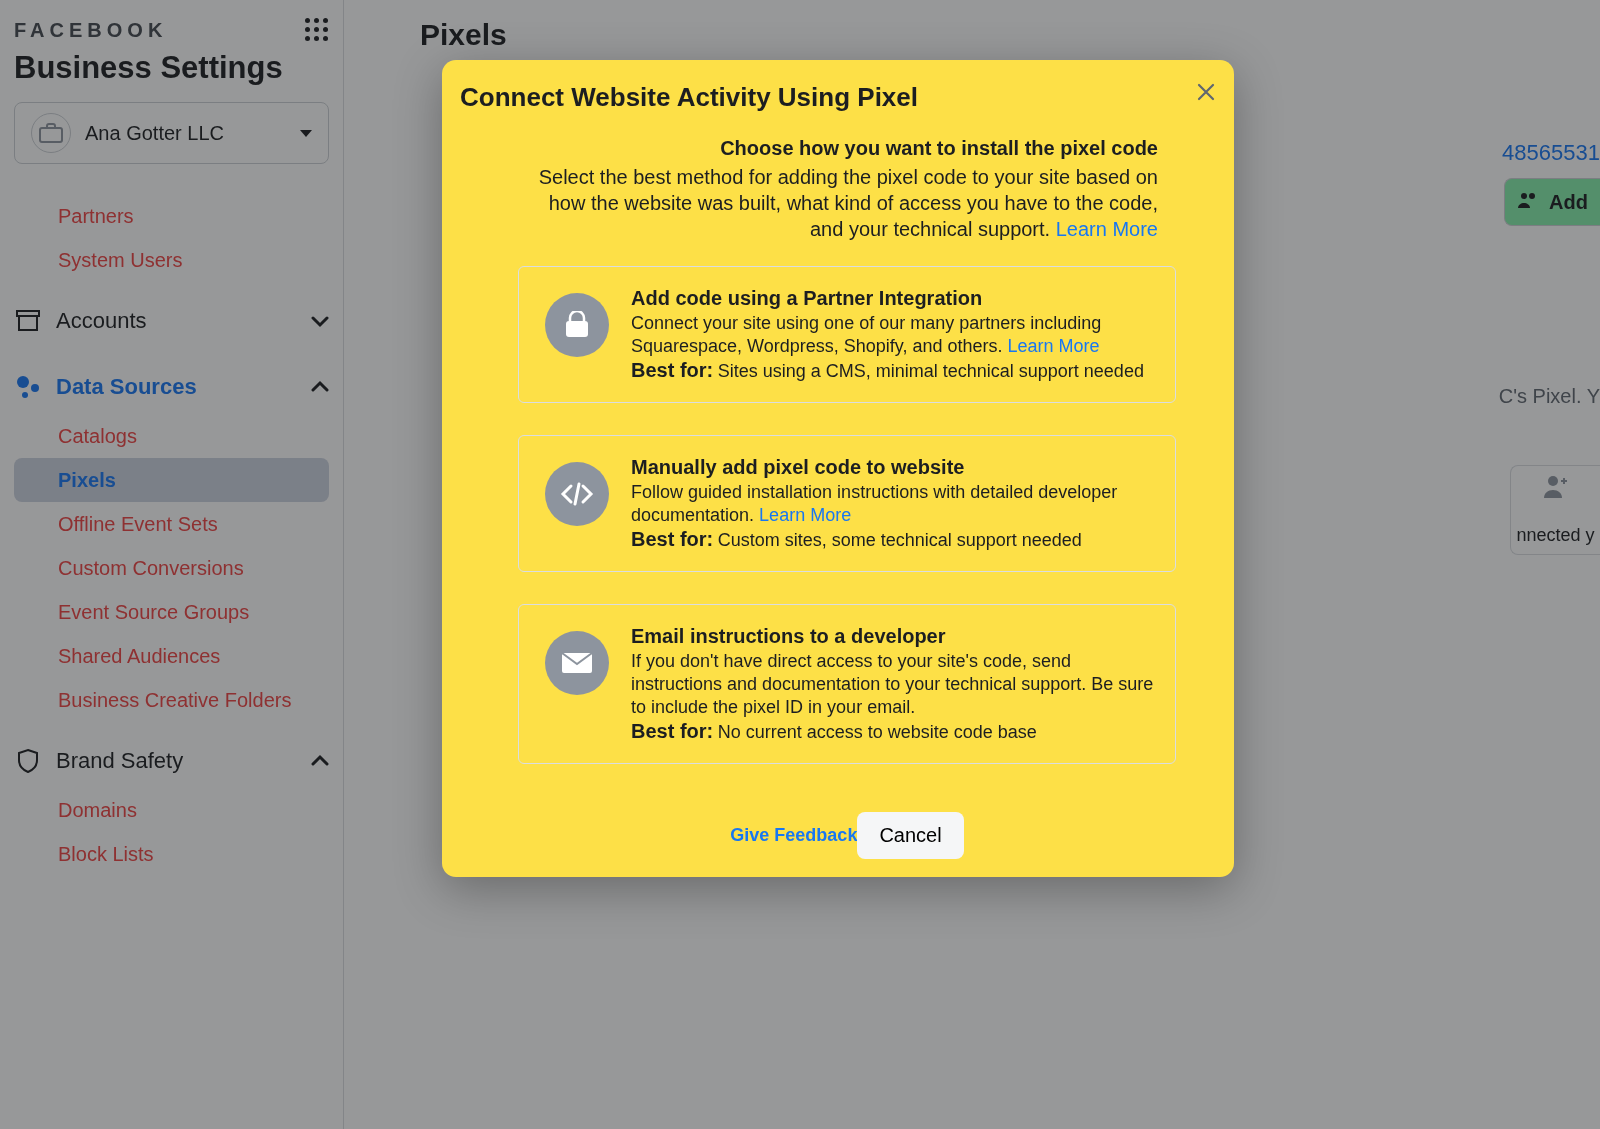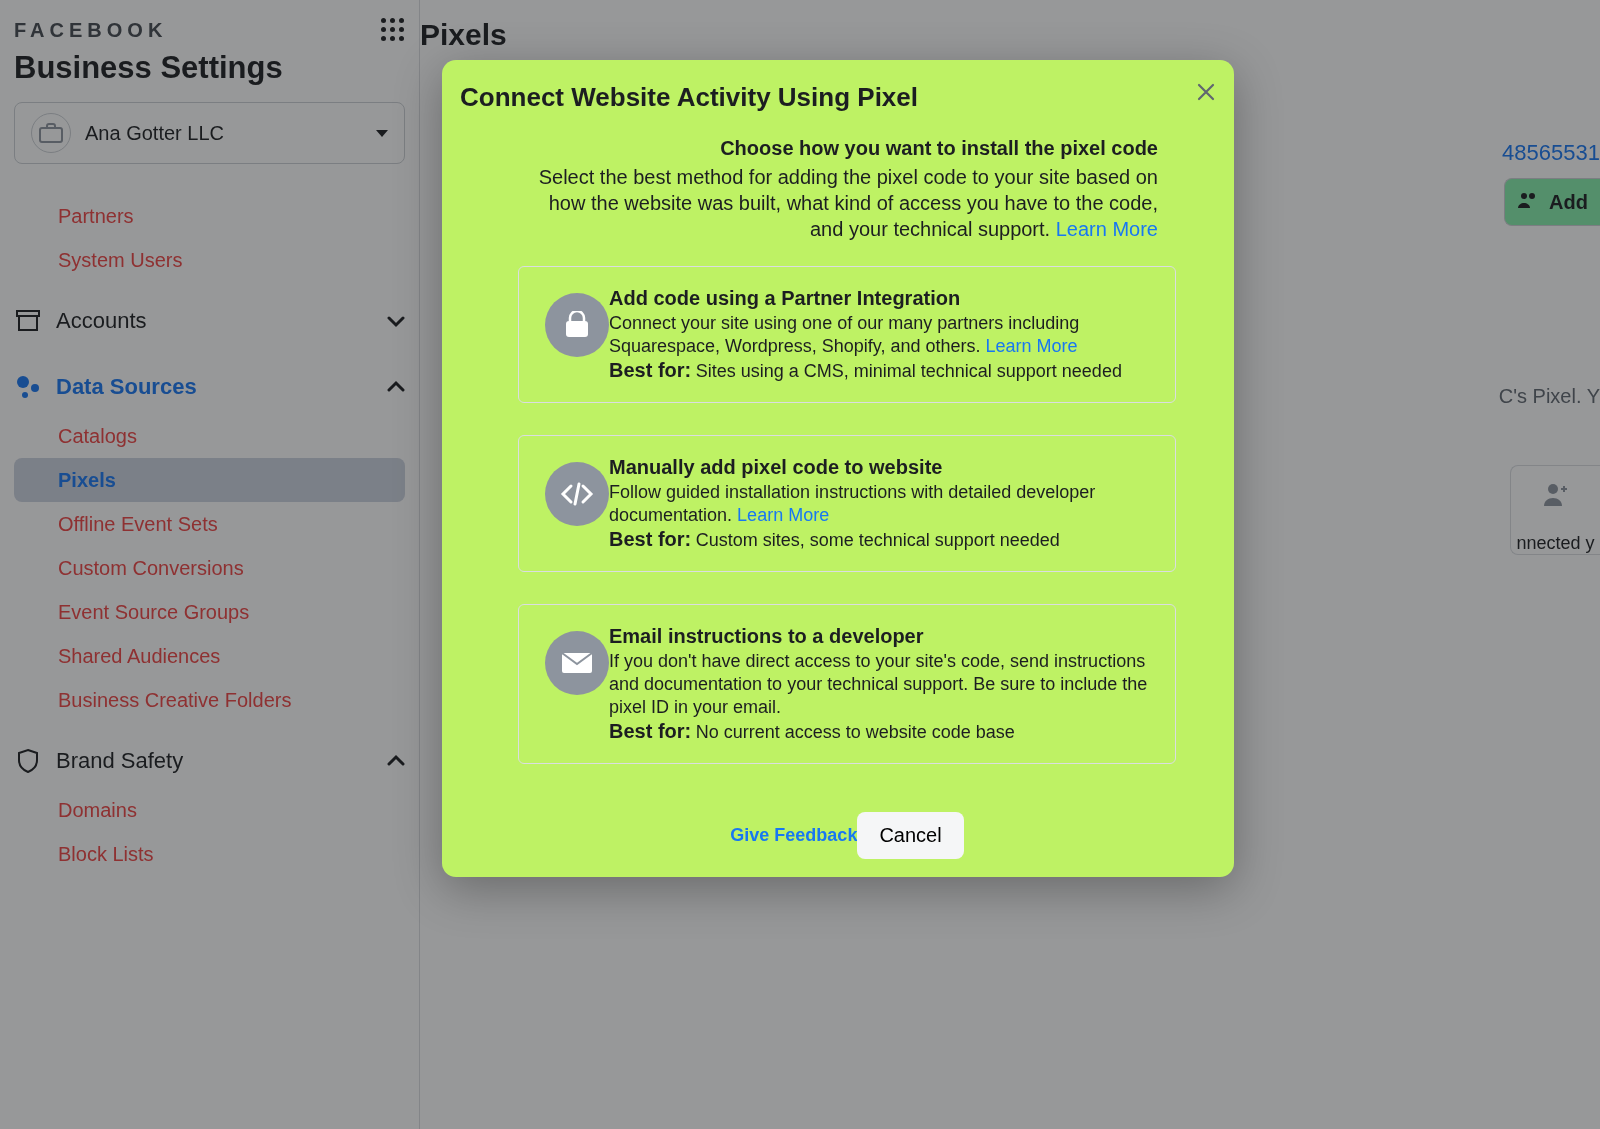--- a/index.html
+++ b/index.html
@@ -9,21 +9,21 @@
     width: 1600px;
     height: 1129px;
     overflow: hidden;
     position: relative;
     color: #1c1e21;
   }
   
   .sidebar {
     position: absolute;
     left: 0; top: 0;
-    width: 420px;
+    width: 344px;
     height: 100%;
     border-right: 1px solid #dadde1;
     background: #fff;
     padding: 18px 14px 0 14px;
   }
   .sidebar-header {
     display: flex;
     justify-content: space-between;
     align-items: center;
     margin-bottom: 2px;
@@ -152,37 +152,37 @@
   .connected-frag {
     position: absolute;
     right: 0; top: 465px;
     width: 90px; height: 90px;
     border: 1px solid #dadde1;
     border-right: none;
     border-radius: 8px 0 0 8px;
     display:flex;
     flex-direction:column;
     align-items:center;
-    justify-content:flex-end;
+    justify-content:center;
     gap: 22px;
     font-size: 18px;
     color: #1c1e21;
   }
 
   
   .overlay {
     position: absolute;
     inset: 0;
     background: rgba(24,26,28,0.45);
   }
   .modal {
     position: absolute;
     left: 442px; top: 60px;
     width: 792px;
-    background: #bef264;
+    background: #fde047;
     border-radius: 14px;
     box-shadow: 0 12px 48px rgba(0,0,0,.3);
     padding: 22px 18px 18px 18px;
   }
   .modal-header {
     display:flex;
     justify-content: space-between;
     align-items: flex-start;
   }
   .modal-title {
@@ -207,20 +207,21 @@
     color: #1c1e21;
     line-height: 1.3;
   }
   .learn-more { color: #1877f2; cursor: pointer; }
   .options { padding: 24px 40px 0 58px; }
   .option-card {
     border: 1px solid #dadde1;
     border-radius: 6px;
     padding: 20px 18px 20px 26px;
     display:flex;
+    gap: 22px;
     margin-bottom: 32px;
     cursor: pointer;
   }
   .option-icon {
     width: 64px; height:64px;
     border-radius: 50%;
     background: #8d949e;
     display:flex; align-items:center; justify-content:center;
     flex-shrink: 0;
     margin-top: 6px;

